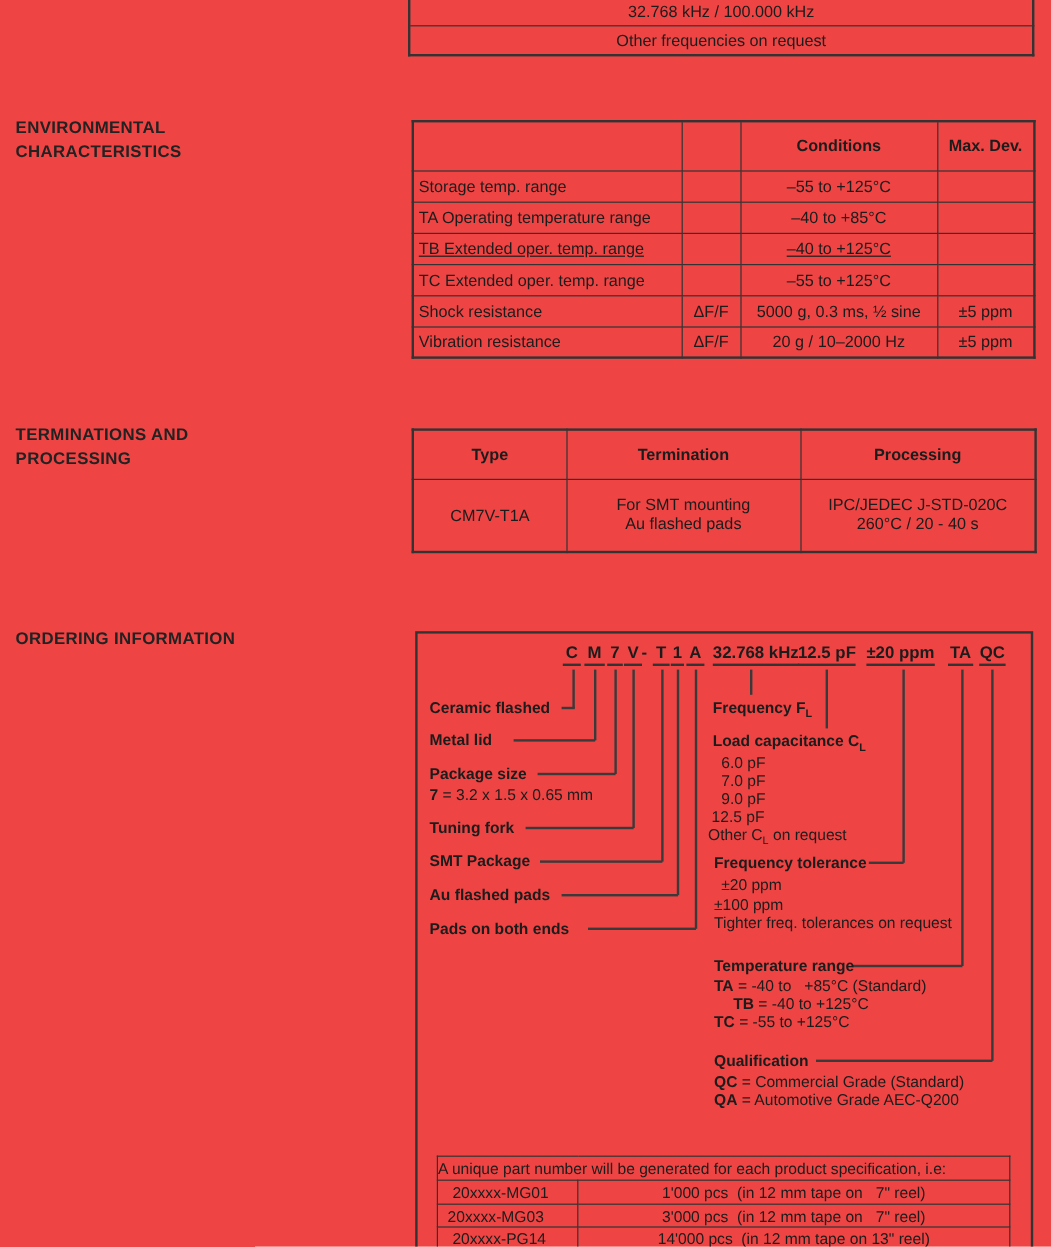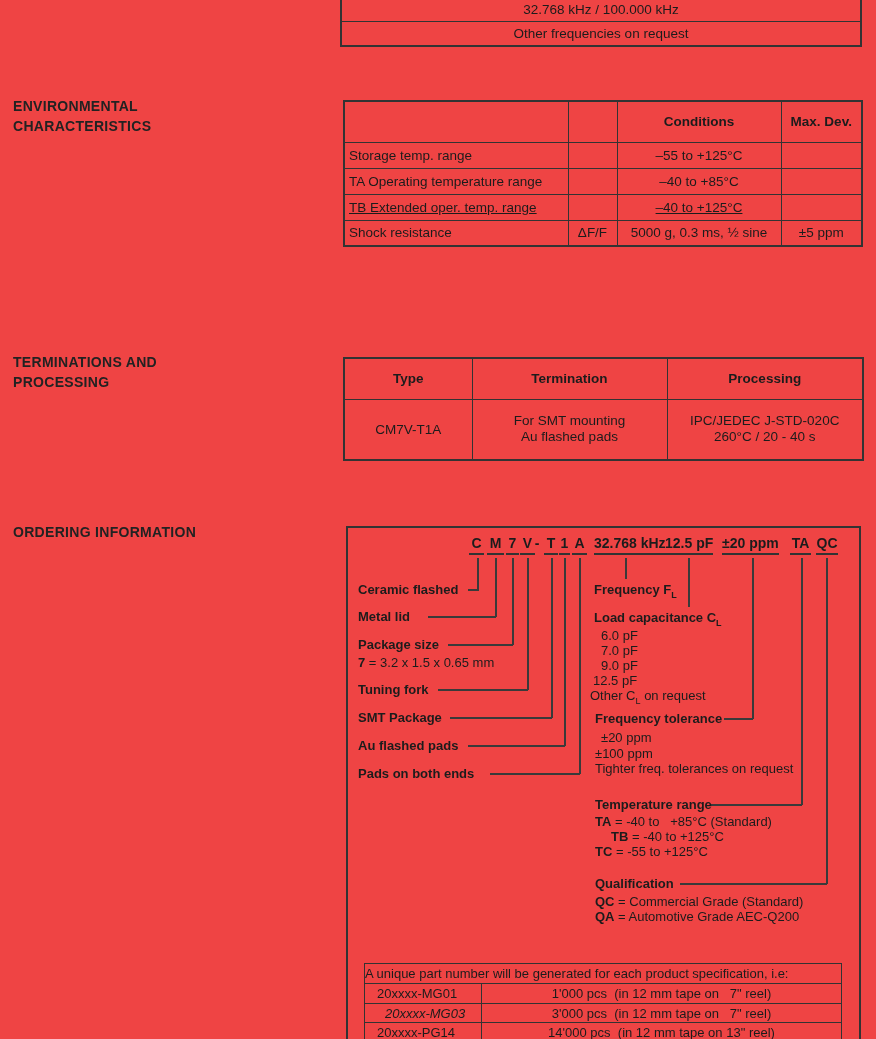--- a/index.html
+++ b/index.html
@@ -74,23 +74,35 @@
       <td class="c">–40 to +85°C</td>
       <td class="c"></td>
     </tr>
     <tr style="height:26px;text-decoration:underline;">
       <td>TB Extended oper. temp. range</td>
       <td class="c"></td>
       <td class="c">–40 to +125°C</td>
       <td class="c"></td>
     </tr>
     <tr style="height:26px;">
+      <td>TC Extended oper. temp. range</td>
+      <td class="c"></td>
+      <td class="c">–55 to +125°C</td>
+      <td class="c"></td>
+    </tr>
+    <tr style="height:26px;">
       <td>Shock resistance</td>
       <td class="c">ΔF/F</td>
       <td class="c">5000 g, 0.3 ms, ½ sine</td>
+      <td class="c">±5 ppm</td>
+    </tr>
+    <tr style="height:26px;">
+      <td>Vibration resistance</td>
+      <td class="c">ΔF/F</td>
+      <td class="c">20 g / 10–2000 Hz</td>
       <td class="c">±5 ppm</td>
     </tr>
   </tbody>
     </table>
 
   <div class="sec" style="left:13px;top:352px;">
     <div>TERMINATIONS AND</div>
     <div>PROCESSING</div>
   </div>
 
@@ -202,21 +214,21 @@
         </colgroup>
       <tbody>
           <tr style="height:20px;">
         <td colspan="2" style="padding-left:0;">A unique part number will be generated for each product specification, i.e:</td>
       </tr>
       <tr style="height:20px;">
         <td style="padding-left:12px;">20xxxx-MG01</td>
         <td class="c pre">1'000 pcs  (in 12 mm tape on   7" reel)</td>
       </tr>
       <tr style="height:19px;">
-        <td style="padding-left:20px;font-style:italic;">20xxxx-MG03</td>
+        <td style="padding-left:8px;">20xxxx-MG03</td>
         <td class="c pre">3'000 pcs  (in 12 mm tape on   7" reel)</td>
       </tr>
       <tr style="height:20px;">
         <td style="padding-left:12px;">20xxxx-PG14</td>
         <td class="c pre">14'000 pcs  (in 12 mm tape on 13" reel)</td>
       </tr>
     </tbody>
       </table>
   </div>
 

